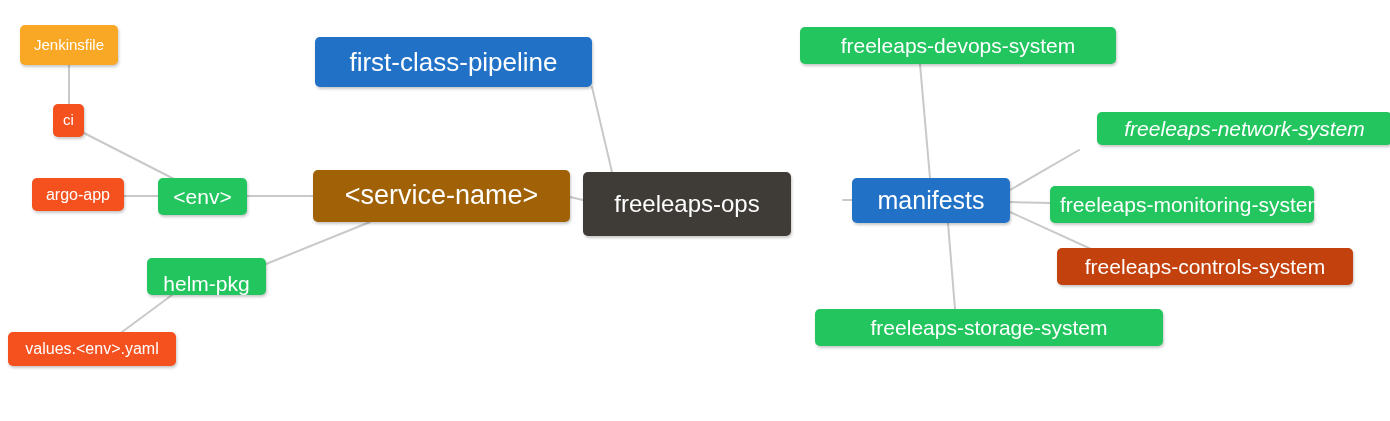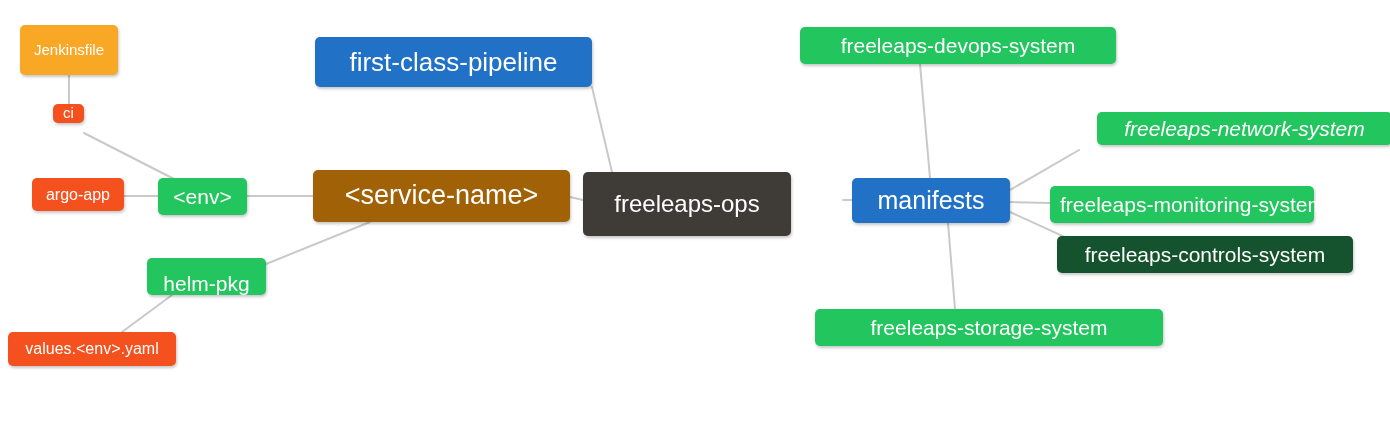--- a/index.html
+++ b/index.html
@@ -79,41 +79,41 @@
       </div>
       <div class="node" style="left: 315px; top: 37px; width: 277px; height: 50px; background: rgb(33, 113, 199); font-size: 26px;">
         <span class="node-label">first-class-pipeline</span>
       </div>
       <div class="node" style="left: 158px; top: 178px; width: 89px; height: 37px; background: rgb(34, 197, 94); font-size: 21px;">
         <span class="node-label">&lt;env&gt;</span>
       </div>
       <div class="node" style="left: 147px; top: 258px; width: 119px; height: 37px; background: rgb(34, 197, 94); font-size: 21px; align-items: flex-end;">
         <span class="node-label">helm-pkg</span>
       </div>
-      <div class="node" style="left: 20px; top: 25px; width: 98px; height: 50px; background: rgb(249, 168, 38); font-size: 15px;">
+      <div class="node" style="left: 20px; top: 25px; width: 98px; height: 40px; background: rgb(249, 168, 38); font-size: 15px;">
         <span class="node-label">Jenkinsfile</span>
       </div>
-      <div class="node" style="left: 53px; top: 104px; width: 31px; height: 19px; background: rgb(244, 81, 30); font-size: 15px;">
+      <div class="node" style="left: 53px; top: 104px; width: 31px; height: 33px; background: rgb(244, 81, 30); font-size: 15px;">
         <span class="node-label">ci</span>
       </div>
       <div class="node" style="left: 32px; top: 178px; width: 92px; height: 33px; background: rgb(244, 81, 30); font-size: 16px;">
         <span class="node-label">argo-app</span>
       </div>
       <div class="node" style="left: 8px; top: 332px; width: 168px; height: 34px; background: rgb(244, 81, 30); font-size: 16px;">
         <span class="node-label">values.&lt;env&gt;.yaml</span>
       </div>
       <div class="node" style="left: 800px; top: 27px; width: 316px; height: 37px; background: rgb(34, 197, 94); font-size: 21px;">
         <span class="node-label">freeleaps-devops-system</span>
       </div>
       <div class="node" style="left: 1097px; top: 112px; width: 295px; height: 33px; background: rgb(34, 197, 94); font-size: 21px; font-style: italic;">
         <span class="node-label">freeleaps-network-system</span>
       </div>
       <div class="node" style="left: 1050px; top: 186px; width: 264px; height: 37px; background: rgb(34, 197, 94); font-size: 21px;">
         <span class="node-label">freeleaps-monitoring-system</span>
       </div>
-      <div class="node" style="left: 1057px; top: 236px; width: 296px; height: 37px; background: #14532d; font-size: 21px;">
+      <div class="node" style="left: 1057px; top: 248px; width: 296px; height: 37px; background: #c2410c; font-size: 21px;">
         <span class="node-label">freeleaps-controls-system</span>
       </div>
       <div class="node" style="left: 815px; top: 309px; width: 348px; height: 37px; background: rgb(34, 197, 94); font-size: 21px;">
         <span class="node-label">freeleaps-storage-system</span>
       </div>
     </div>
 </div>
 
 </body></html>

